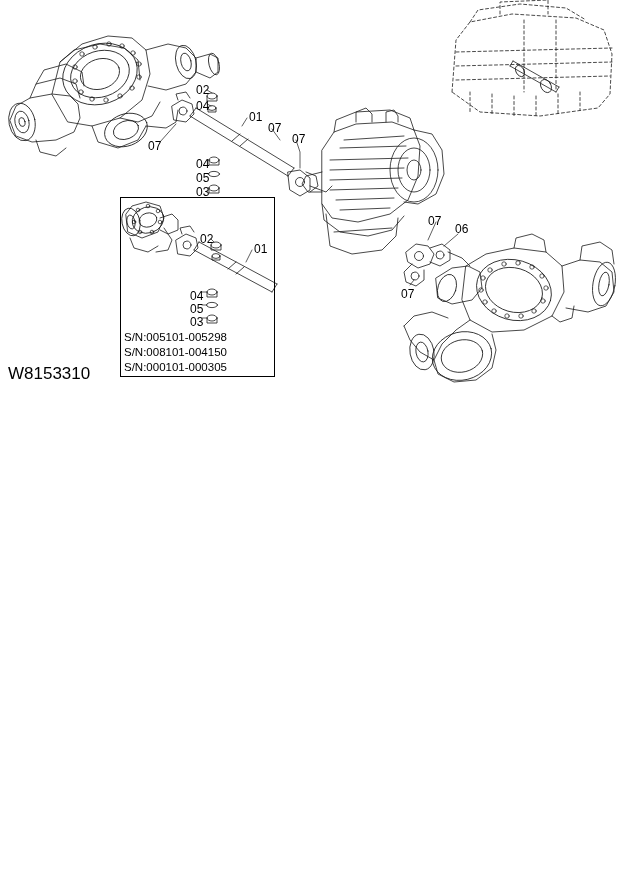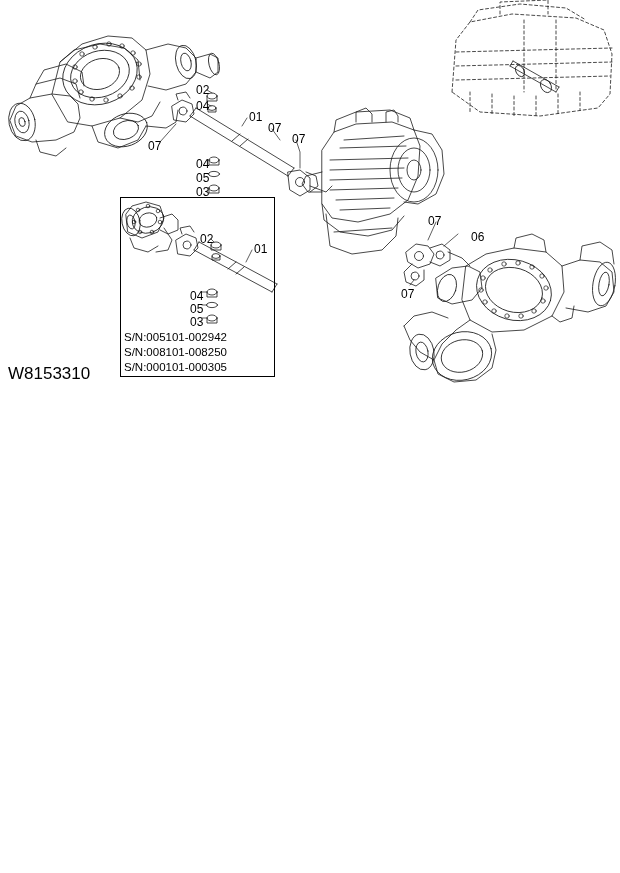--- a/index.html
+++ b/index.html
@@ -319,22 +319,22 @@
         <path d="M436 222 L428 240"></path>
         <path d="M458 234 L444 246"></path>
         <path d="M410 285 L414 280"></path>
       </g>
     </g>
   </svg>
 
   <div class="inset-box"></div>
 
   <div class="sn-block">
-    <div class="sn-line">S/N:005101-002942</div>
-    <div class="sn-line">S/N:008101-008250</div>
+    <div class="sn-line">S/N:005101-005298</div>
+    <div class="sn-line">S/N:008101-004150</div>
     <div class="sn-line">S/N:000101-000305</div>
   </div>
 
   <div class="drawing-no">W8153310</div>
 
   <div class="callout" style="left:196px; top:84px;">02</div>
   <div class="callout" style="left:196px; top:100px;">04</div>
   <div class="callout" style="left:249px; top:111px;">01</div>
   <div class="callout" style="left:268px; top:122px;">07</div>
   <div class="callout" style="left:292px; top:133px;">07</div>
@@ -343,16 +343,16 @@
   <div class="callout" style="left:196px; top:172px;">05</div>
   <div class="callout" style="left:196px; top:186px;">03</div>
 
   <div class="callout" style="left:200px; top:233px;">02</div>
   <div class="callout" style="left:254px; top:243px;">01</div>
   <div class="callout" style="left:190px; top:290px;">04</div>
   <div class="callout" style="left:190px; top:303px;">05</div>
   <div class="callout" style="left:190px; top:316px;">03</div>
 
   <div class="callout" style="left:428px; top:215px;">07</div>
-  <div class="callout" style="left:455px; top:231px;margin-left:16px;">06</div>
+  <div class="callout" style="left:455px; top:223px;">06</div>
   <div class="callout" style="left:401px; top:288px;">07</div>
 
 </div>
 
 </body></html>

